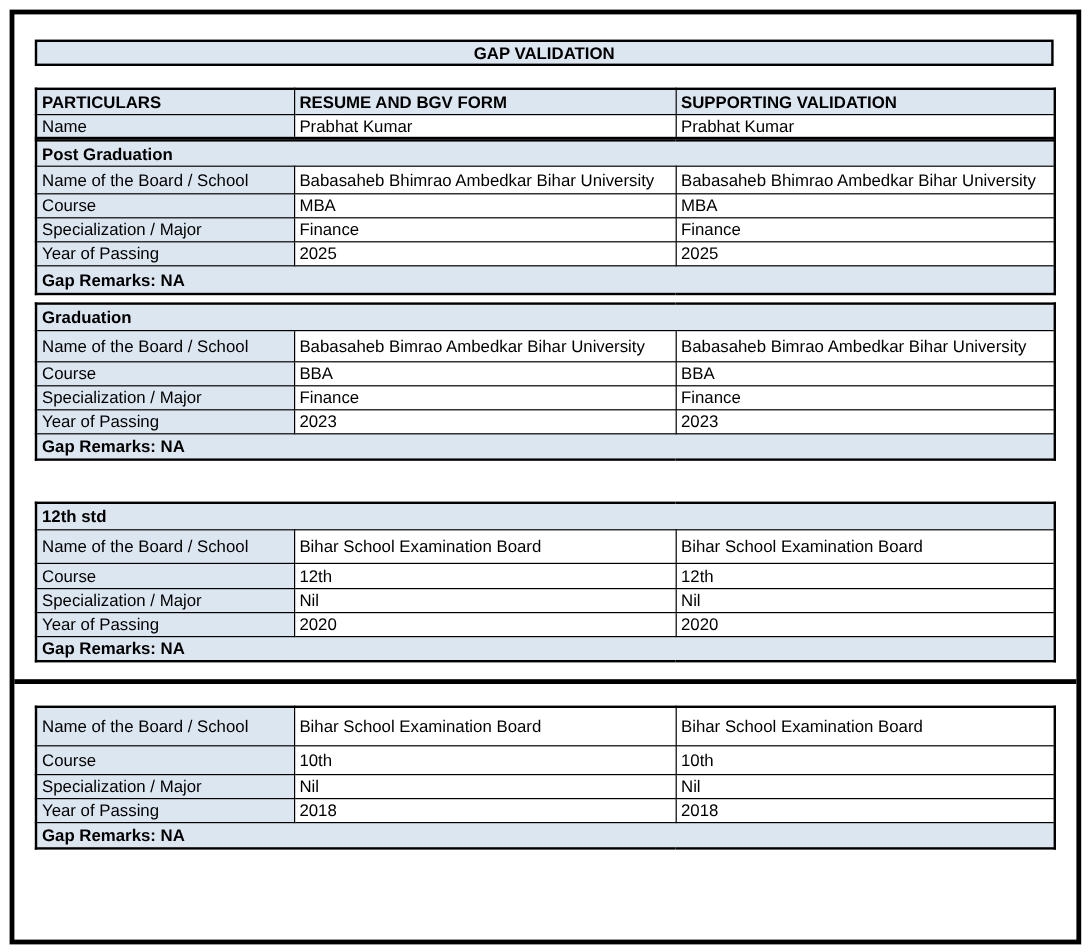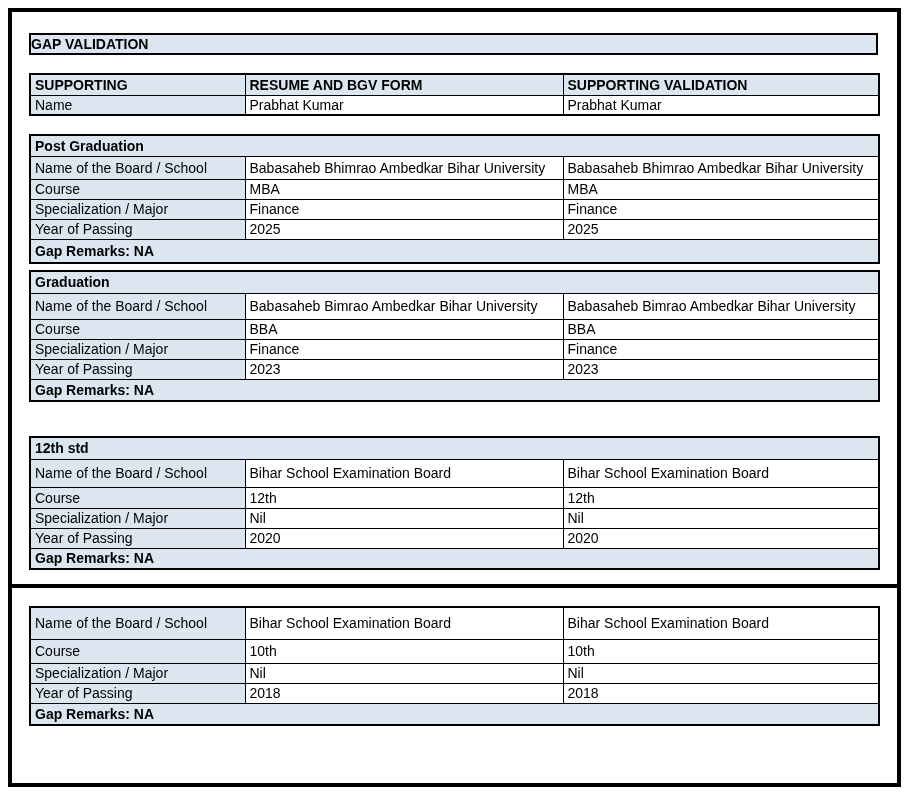--- a/index.html
+++ b/index.html
@@ -28,20 +28,21 @@
     padding: 21px 16px 0 17px;
   }
   .titlebar {
     box-sizing: border-box;
     width: 849px;
     height: 22px;
     border: 2px solid #000000;
     background: #dce6f1;
     font-weight: bold;
     font-size: 14px;
+    text-align: center;
     line-height: 18px;
     margin-bottom: 18px;
   }
   table.grid {
     border-collapse: collapse;
     table-layout: fixed;
     width: 849px;
     font-size: 14px;
   }
   table.grid td {
@@ -58,21 +59,21 @@
   .fill  { background: #dce6f1; }
   .b     { font-weight: bold; }
   tr.r20 { height: 20px; }
   tr.r21 { height: 21px; }
   tr.r22 { height: 22px; }
   tr.r23 { height: 23px; }
   tr.r24 { height: 24px; }
   tr.r26 { height: 26px; }
   tr.r28 { height: 28px; }
   tr.r32 { height: 32px; }
-  .mt18 { margin-top: 18px; }
+  .mt18 { }
   .mt21 { margin-top: 6px; }
   .mt17 { margin-top: 34px; }
   .divider {
     height: 4px;
     background: #000000;
     margin: 14px -16px 18px -17px;
   }
 </style>
 </head>
 <body>
@@ -83,21 +84,21 @@
     <div class="titlebar">GAP VALIDATION</div>
 
     <table class="grid">
       <colgroup>
           <col class="c1">
           <col class="c2">
           <col class="c3">
         </colgroup>
       <tbody>
         <tr class="r21">
-          <td class="fill b">SUPPORTING</td>
+          <td class="fill b">PARTICULARS</td>
           <td class="fill b">RESUME AND BGV FORM</td>
           <td class="fill b">SUPPORTING VALIDATION</td>
         </tr>
         <tr class="r20">
           <td class="fill">Name</td>
           <td>Prabhat Kumar</td>
           <td>Prabhat Kumar</td>
         </tr>
       </tbody>
     </table>

